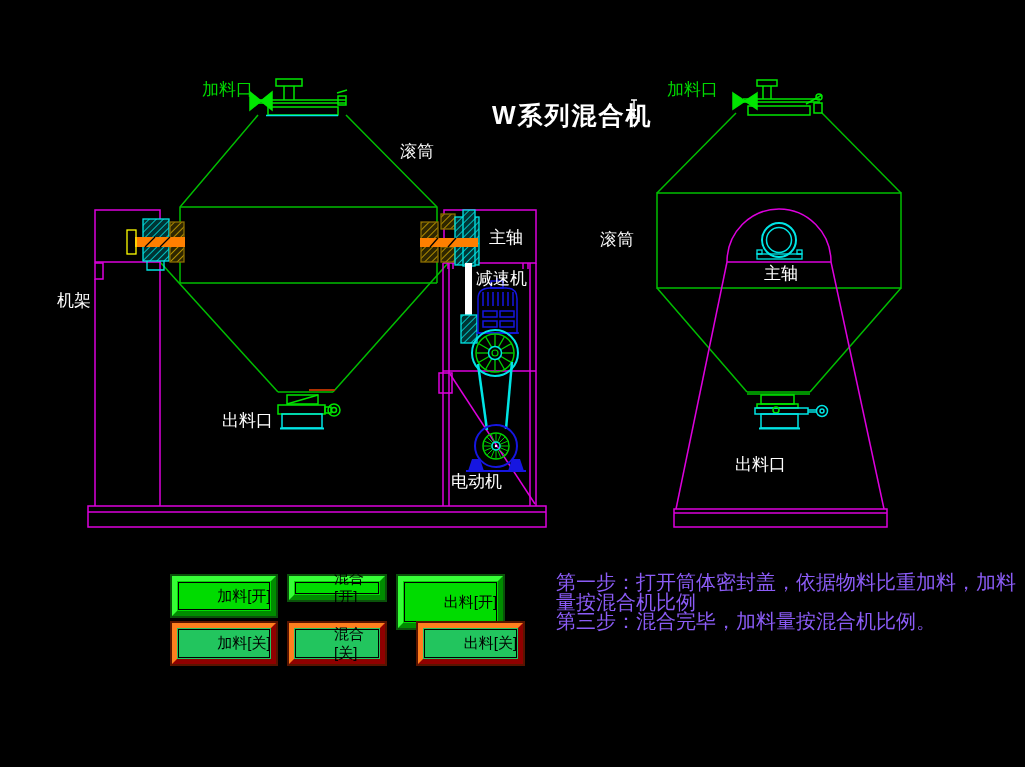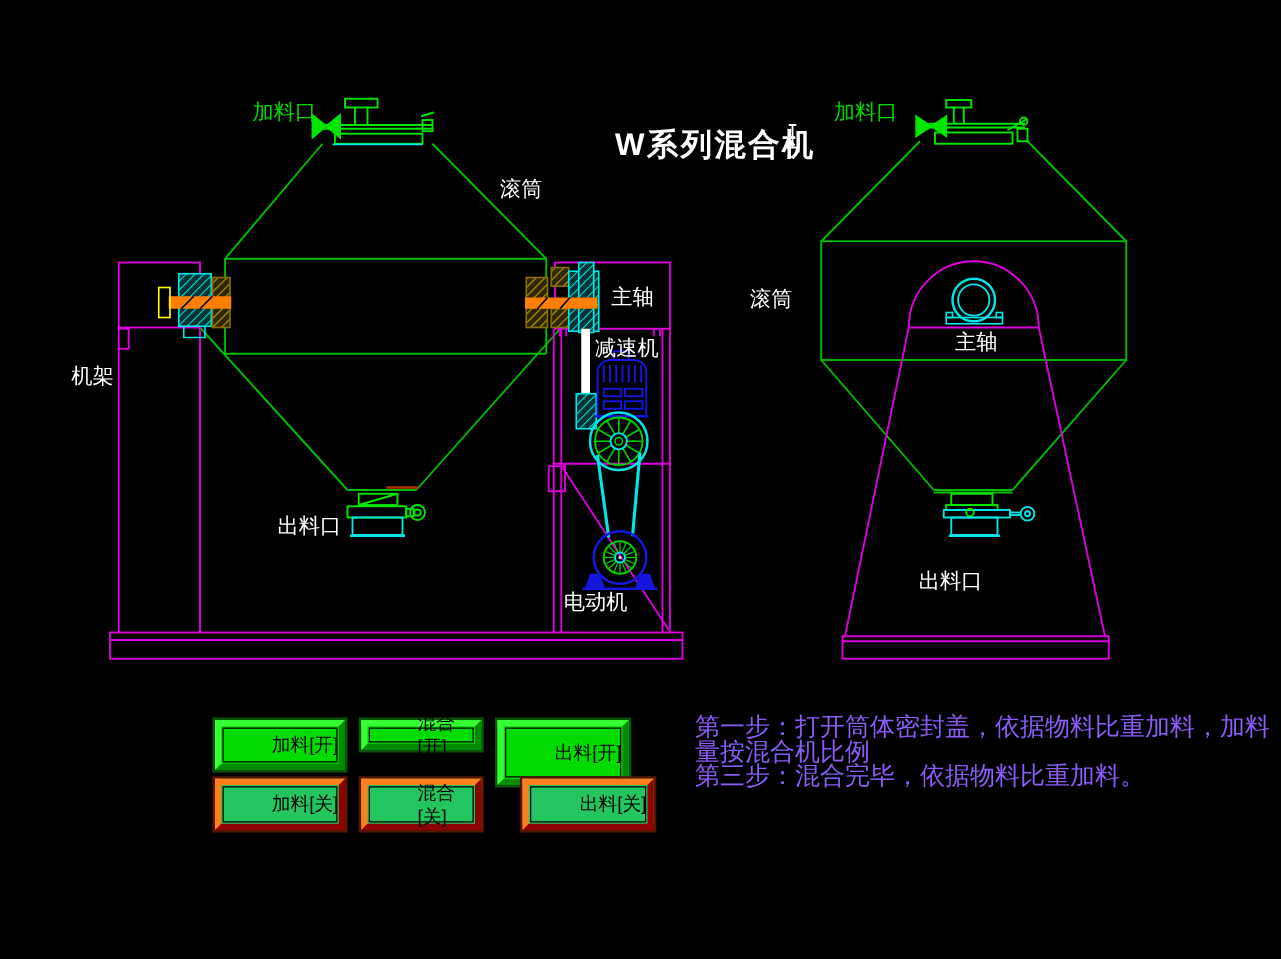--- a/index.html
+++ b/index.html
@@ -287,16 +287,16 @@
   </div>
   <div class="btn btn-off" style="left:289px;top:623px;width:96px;height:41px;">
     <span>混合[关]</span>
   </div>
   <div class="btn btn-off" style="left:418px;top:623px;width:105px;height:41px;">
     <span>出料[关]</span>
   </div>
 
   <div id="instructions">
     <div>第一步：打开筒体密封盖，依据物料比重加料，加料量按混合机比例</div>
-    <div>第三步：混合完毕，依据物料比重加料。</div>
+    <div>第三步：混合完毕，加料量按混合机比例。</div>
   </div>
 
 </div>
 
 </body></html>

